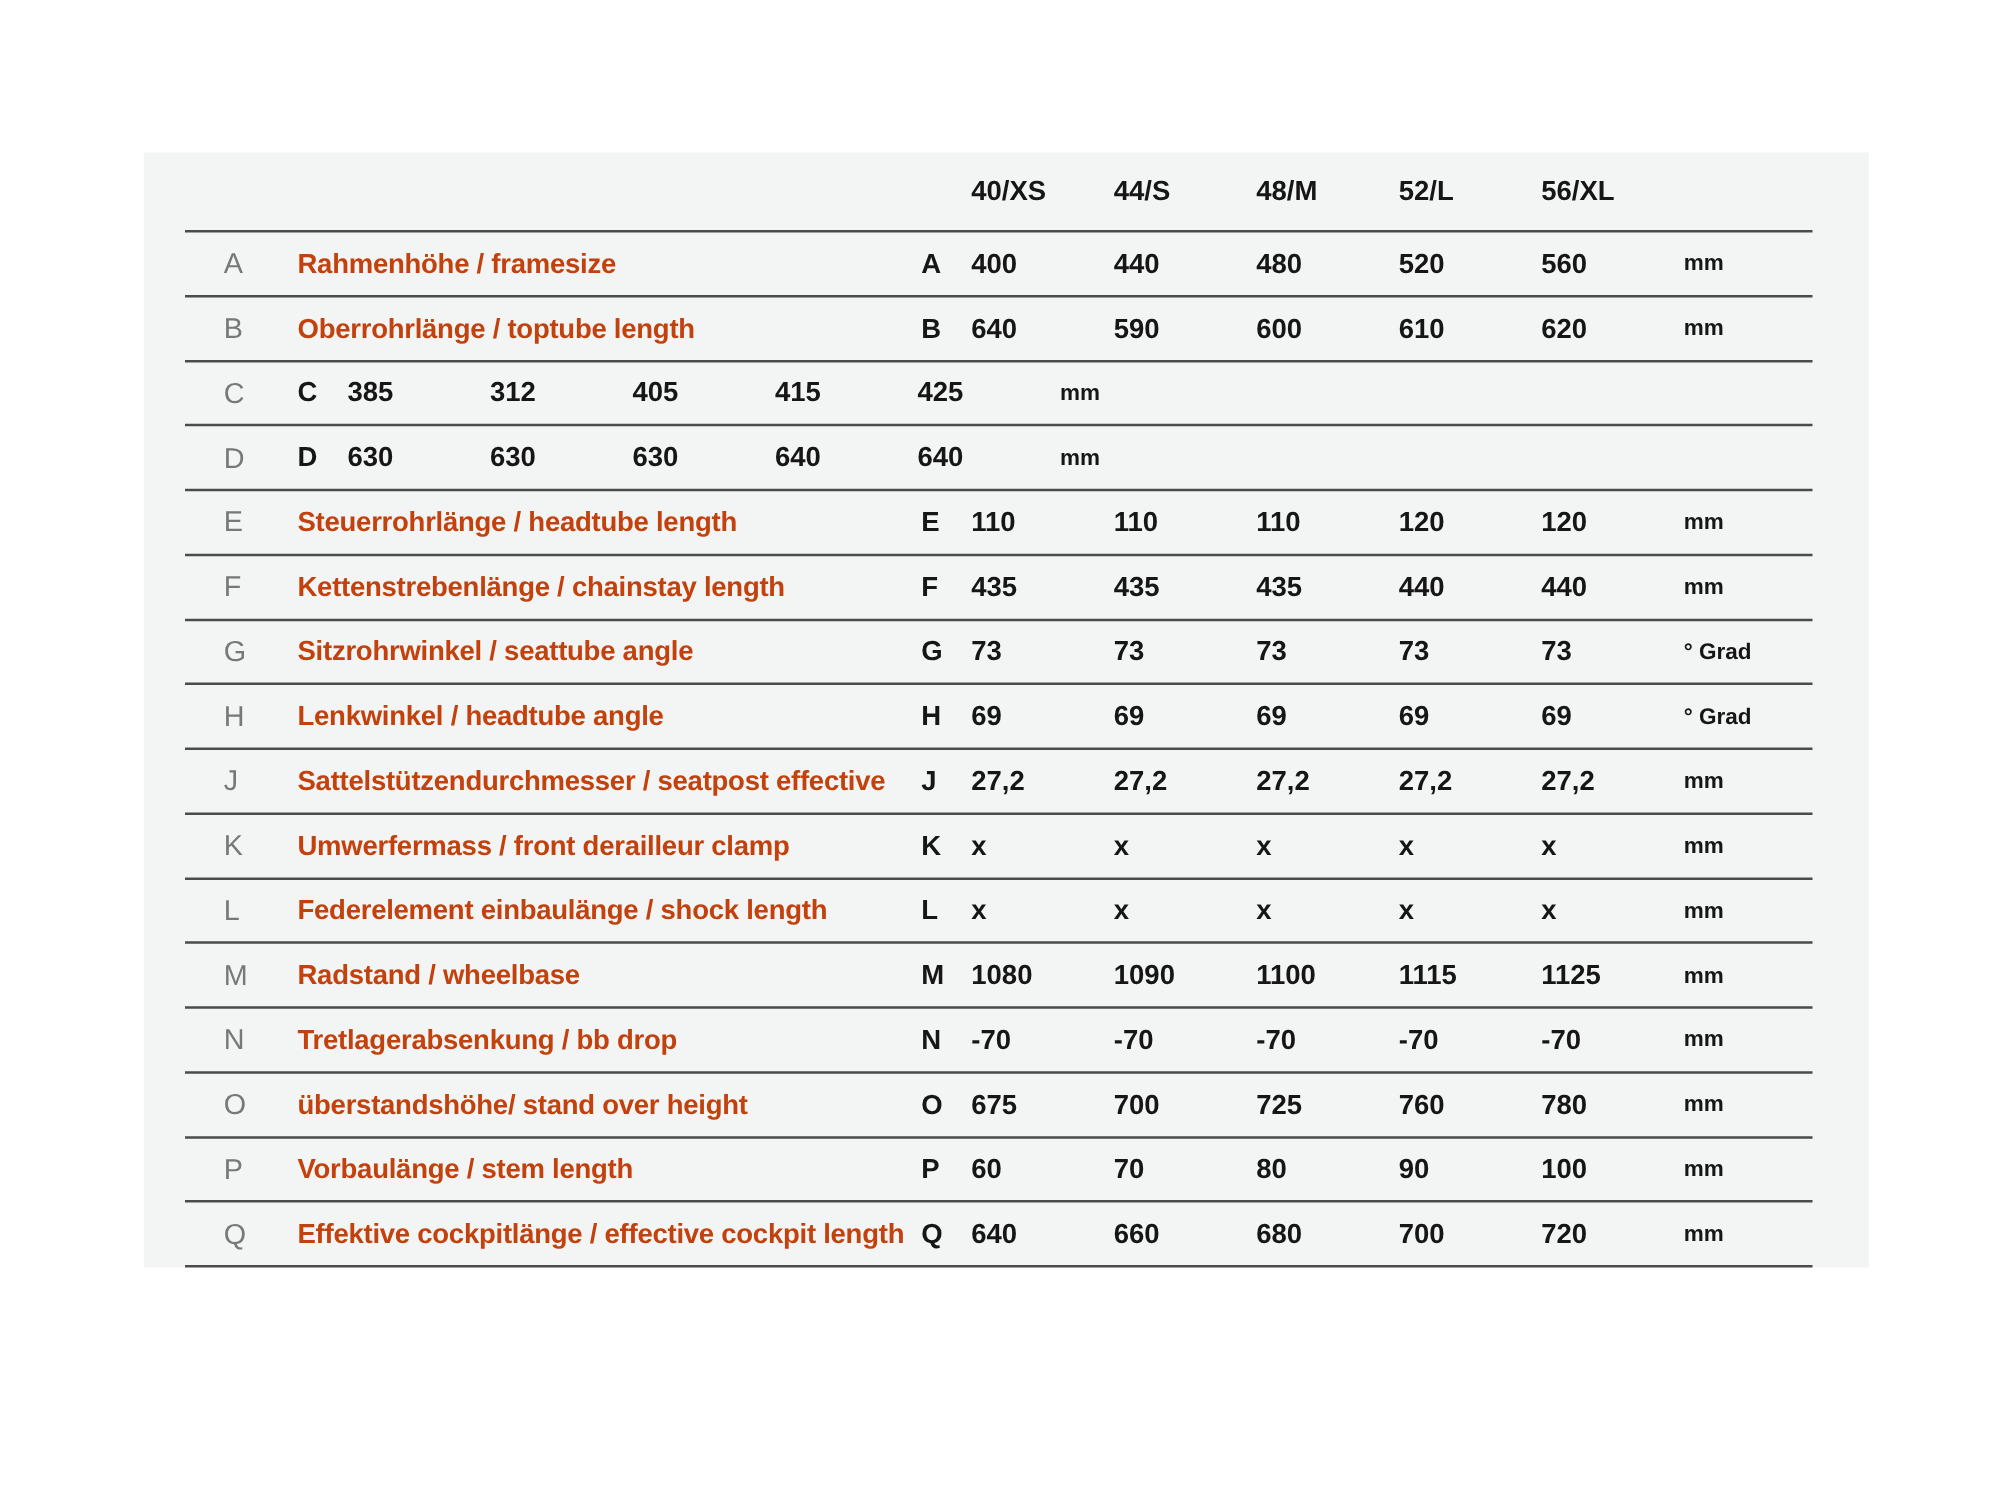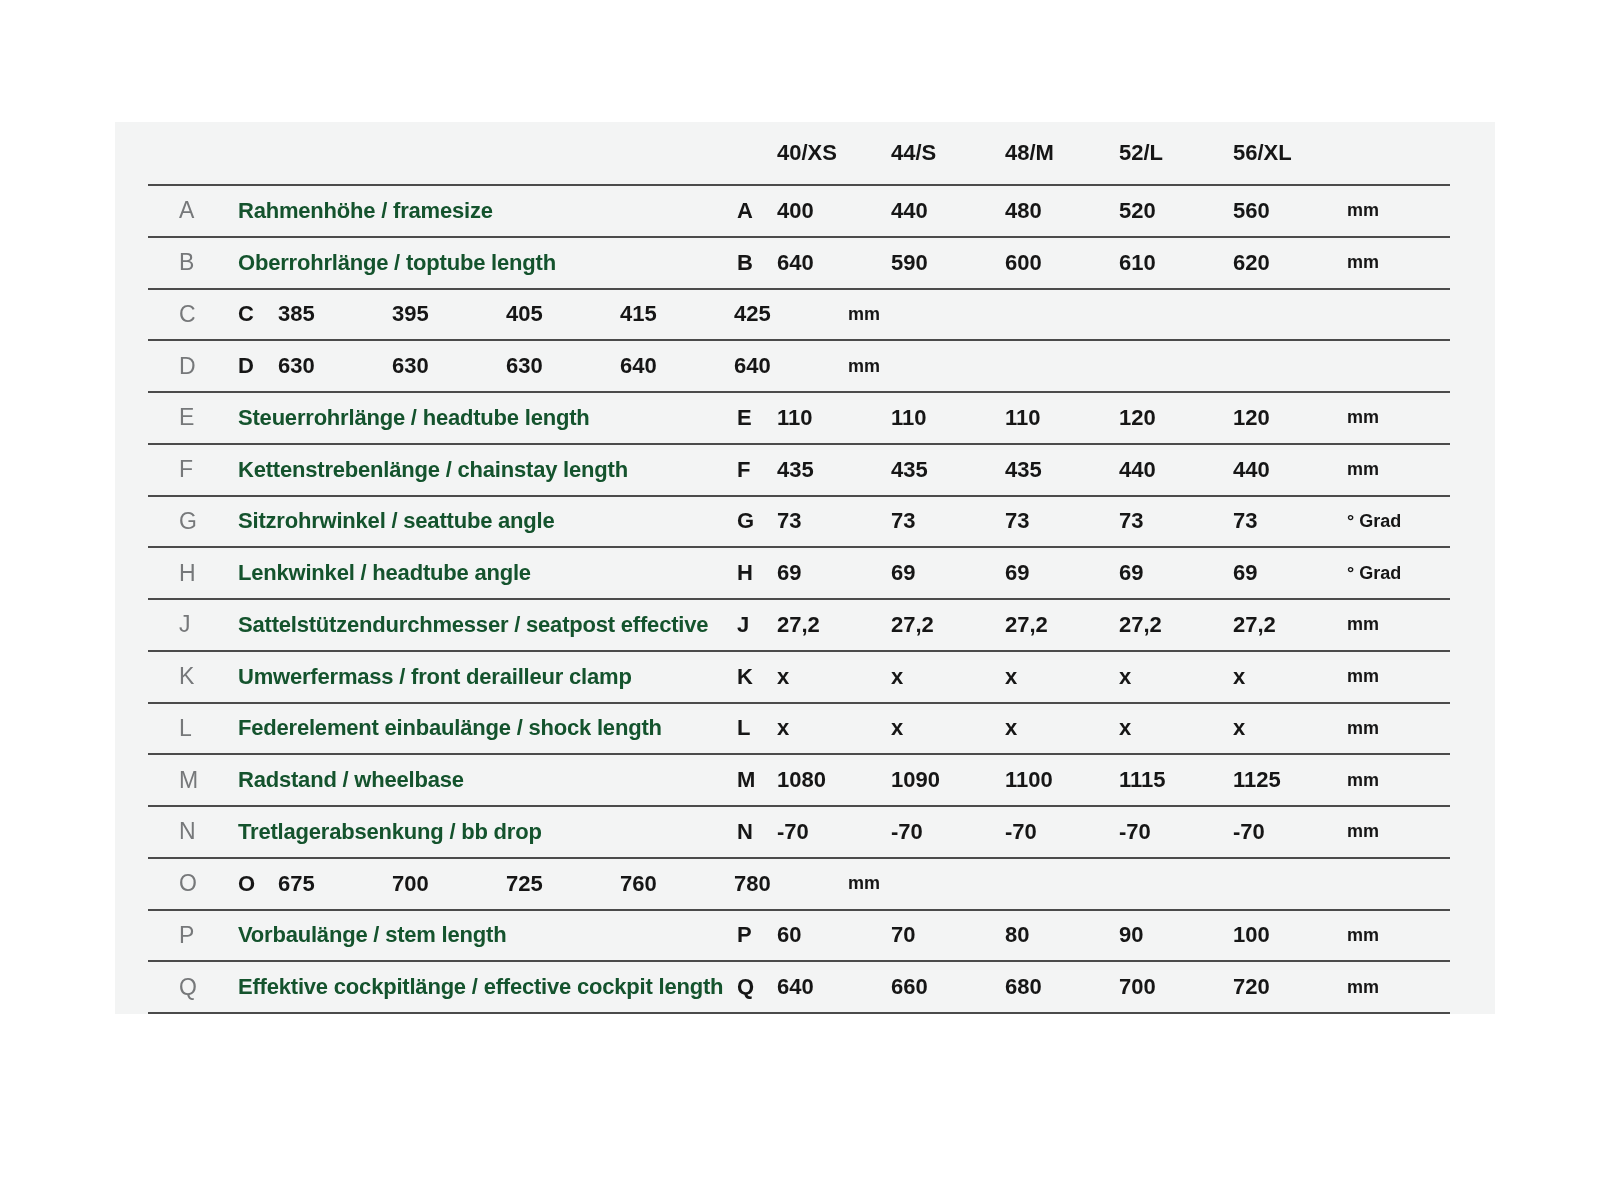--- a/index.html
+++ b/index.html
@@ -51,21 +51,21 @@
     width: 90px;
     padding-left: 31px;
     font-size: 23px;
     font-weight: 400;
     color: #76787a;
   }
   .clab {
     flex: 1 1 auto;
     font-size: 22px;
     font-weight: 700;
-    color: #14532d;
+    color: #c2410c;
     letter-spacing: -0.2px;
   }
   .cl2 {
     width: 40px;
     font-size: 22px;
     font-weight: 700;
     color: #161616;
   }
   .cv {
     width: 114px;
@@ -118,21 +118,21 @@
     <div class="c cv">600</div>
     <div class="c cv">610</div>
     <div class="c cv">620</div>
     <div class="c cu">mm</div>
   </div>
 
   <div class="row">
     <div class="c cl">C</div>
     <div class="c cl2">C</div>
     <div class="c cv">385</div>
-    <div class="c cv">395</div>
+    <div class="c cv">312</div>
     <div class="c cv">405</div>
     <div class="c cv">415</div>
     <div class="c cv">425</div>
     <div class="c cu">mm</div>
   </div>
 
   <div class="row">
     <div class="c cl">D</div>
     <div class="c cl2">D</div>
     <div class="c cv">630</div>
@@ -246,20 +246,21 @@
     <div class="c cv">-70</div>
     <div class="c cv">-70</div>
     <div class="c cv">-70</div>
     <div class="c cv">-70</div>
     <div class="c cv">-70</div>
     <div class="c cu">mm</div>
   </div>
 
   <div class="row">
     <div class="c cl">O</div>
+    <div class="c clab">überstandshöhe/ stand over height</div>
     <div class="c cl2">O</div>
     <div class="c cv">675</div>
     <div class="c cv">700</div>
     <div class="c cv">725</div>
     <div class="c cv">760</div>
     <div class="c cv">780</div>
     <div class="c cu">mm</div>
   </div>
 
   <div class="row">

